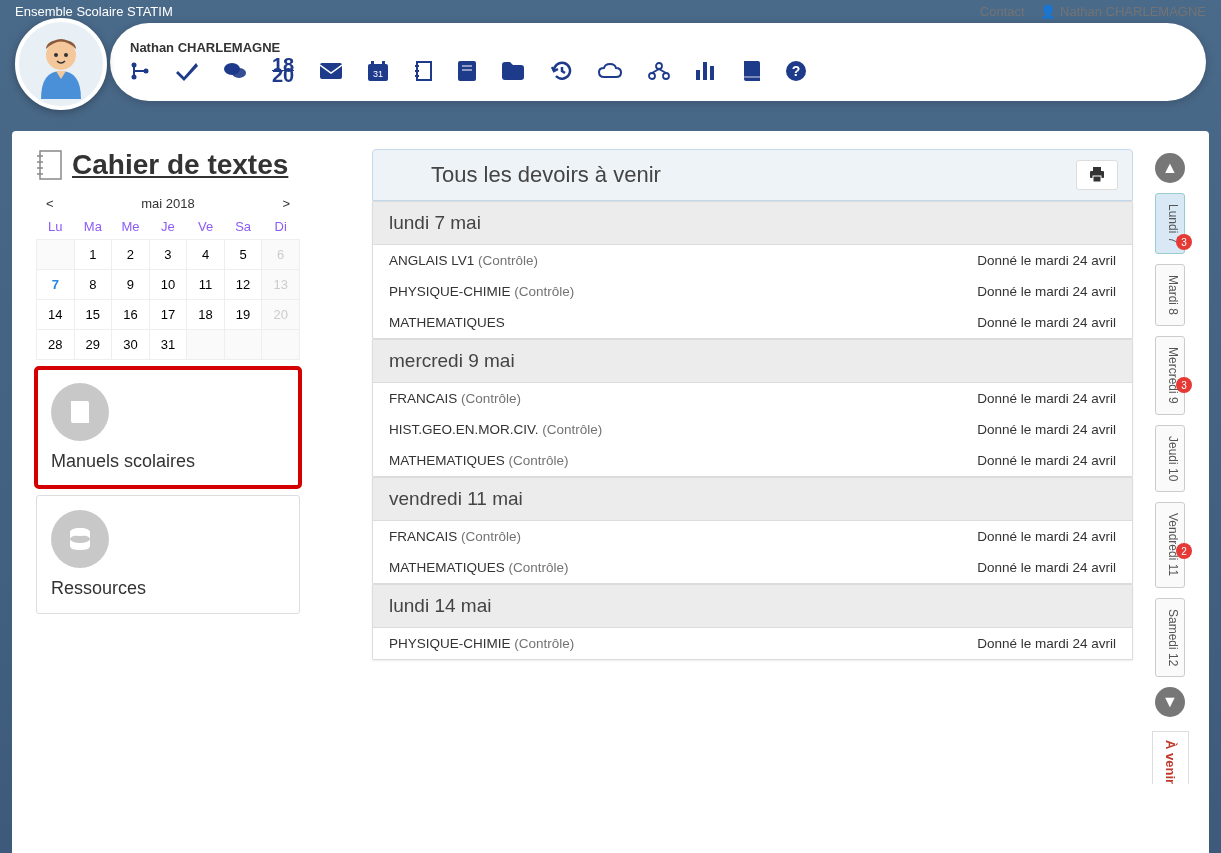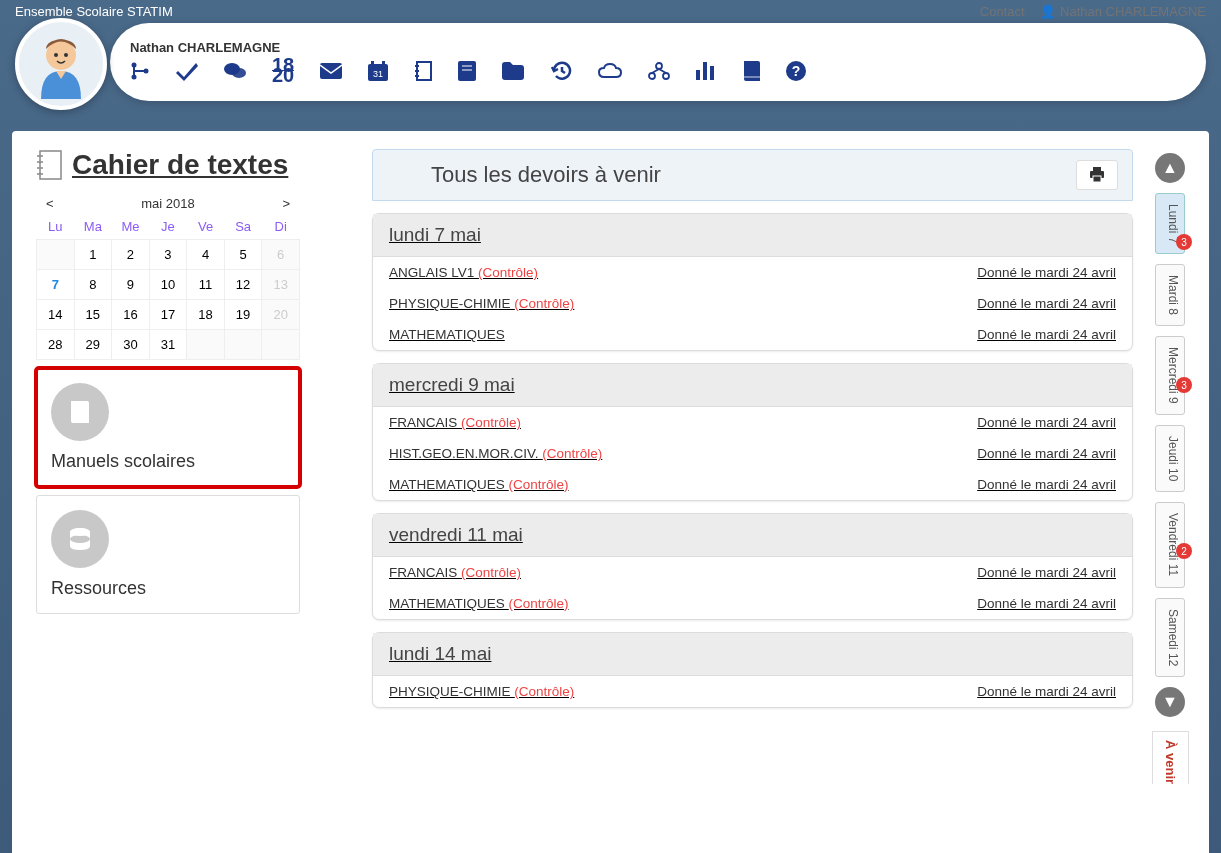--- a/index.html
+++ b/index.html
@@ -26,24 +26,24 @@
 .cal-tbl td.selected { color: #1e88e5; font-weight: bold; }
 .cal-tbl td.dim { color: #ccc; background: #fafafa; }
 .side-card { border: 1px solid #ddd; border-radius: 3px; padding: 14px; margin-top:8px; width:264px; cursor:pointer; }
 .side-card.highlight { outline: 4px solid #d40000; outline-offset: -2px; }
 .side-card .circ { width: 58px; height: 58px; border-radius: 50%; background: #c8c8c8; display: flex; align-items: center; justify-content: center; color: #fff; font-size: 24px; margin-bottom: 10px; }
 .side-card .lbl { font-size: 18px; color: #333; }
 .main-col { flex: 1; padding-left: 26px; padding-right: 10px; }
 .panel-hdr { background: #eef3f8; border: 1px solid #c3daee; border-radius: 4px 4px 0 0; padding: 10px 14px; display: flex; justify-content: space-between; align-items: center; }
 .panel-hdr h2 { font-size: 22px; color: #444; font-weight: 500; margin-left: 44px; }
 .print-btn { background: #fff; border: 1px solid #ddd; padding: 6px 12px; border-radius: 3px; cursor: pointer; font-size:14px; }
-.day-block { border: 1px solid #dcdcdc; border-radius: 7px; margin-top: 12px; background: #fff; box-shadow: 0 1px 2px rgba(0,0,0,0.08); text-decoration: underline; }
+.day-block { border: 1px solid #dcdcdc; border-radius: 1px; margin-top: 0; background: #fff; box-shadow: 0 1px 2px rgba(0,0,0,0.08); }
 .day-title { background: #ececec; border-bottom: 1px solid #dcdcdc; padding: 10px 16px; font-size: 19px; color: #444; font-weight: 500; }
 .hw-row { display: flex; justify-content: space-between; padding: 8px 16px; font-size: 13.5px; color: #333; }
-.hw-row .ctrl { color: #ef4444; }
+.hw-row .ctrl { color: #737373; }
 .right-rail { width: 54px; flex-shrink: 0; padding-top: 4px; display: flex; flex-direction: column; align-items: center; gap: 10px; }
 .rail-arrow { width: 30px; height: 30px; border-radius: 50%; background: #777; color: #fff; display: flex; align-items: center; justify-content: center; font-size: 16px; cursor: pointer; }
 .rail-tab { writing-mode: vertical-rl; text-orientation: mixed; border: 1px solid #ccc; border-radius: 3px; padding: 10px 4px; font-size: 12px; color: #555; cursor: pointer; width: 30px; text-align: center; position: relative; background:#fafafa; }
 .rail-tab.active { background: #d8e8f5; border-color:#9cc; }
 .rail-badge { position: absolute; right: -8px; top: 40px; background: #e53935; color: #fff; width: 16px; height: 16px; font-size: 10px; border-radius: 50%; display: flex; align-items: center; justify-content: center; writing-mode: horizontal-tb; }
 .rail-avenir { writing-mode: vertical-rl; color: #c0392b; font-weight: bold; font-size: 13px; border-top:1px solid #ddd; border-left:1px solid #ddd; border-right:1px solid #ddd; padding:8px 10px 0 10px; margin-top:4px; }
 svg { display: block; }
 </style>
 </head>
 <body>

